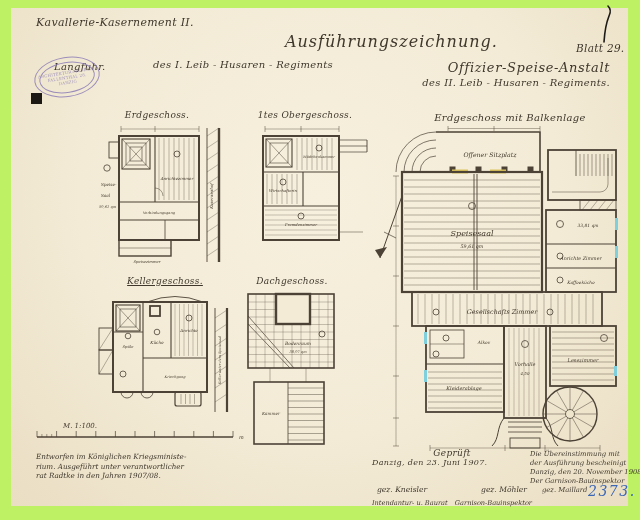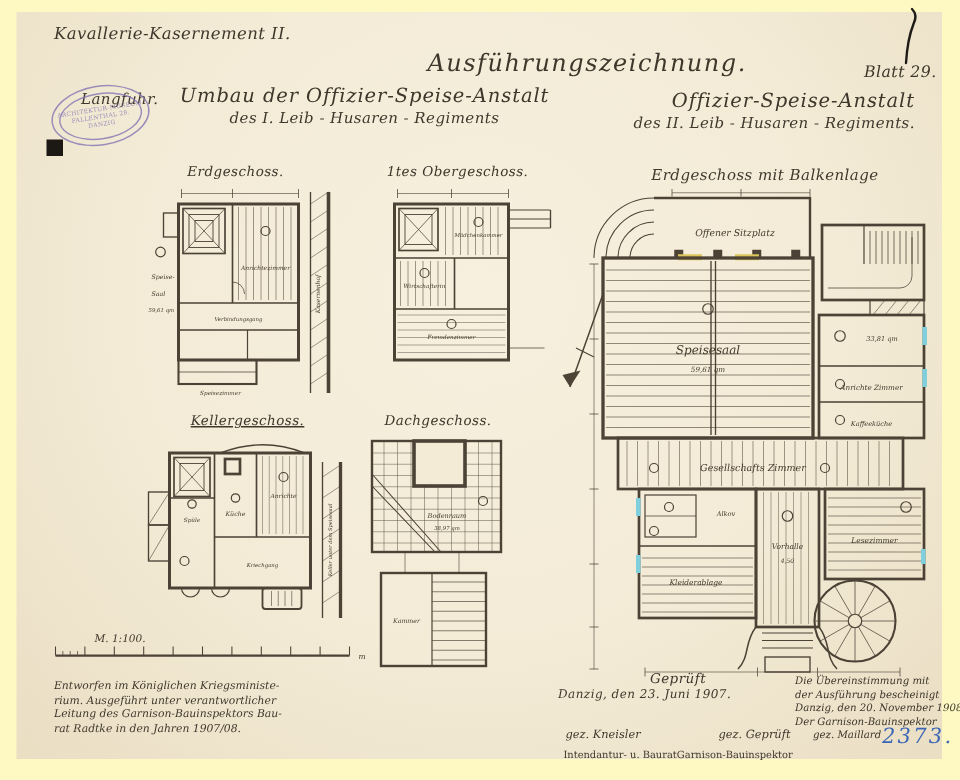--- a/index.html
+++ b/index.html
@@ -1,18 +1,18 @@
 <!DOCTYPE html>
 <html><head>
 <meta charset="utf-8">
 <style>
   * { margin:0; padding:0; box-sizing:border-box; }
   html,body { width:640px; height:520px; }
   body { background:#14110e; font-family:"DejaVu Serif", serif; color:#3f372c; overflow:hidden; }
-  .frame { position:relative; width:640px; height:520px; background:#fef9c3; }
+  .frame { position:relative; width:640px; height:520px; background:#bef264; }
   .paper { position:absolute; left:11px; top:8px; width:617px; height:498px;
            background: radial-gradient(ellipse at 50% 38%, #f7f0de 0%, #f3ebd6 55%, #eadec3 100%); }
   .abs { position:absolute; white-space:nowrap; }
   .hw { font-style:italic; letter-spacing:.3px; }
   .ctr { text-align:center; }
   .site { font-size:11px; }
   .site2 { font-size:10px; }
   .main-title { font-size:16px; letter-spacing:1px; }
   .sub1 { font-size:13px; letter-spacing:.6px; }
   .sub2 { font-size:10px; margin-top:2px; }
@@ -23,21 +23,21 @@
            justify-content:center; align-items:center; }
   .stamp-in { width:56px; height:31px; border:.8px solid #8677b5; border-radius:50%;
               display:flex; flex-direction:column; justify-content:center; align-items:center; }
   .stamp-in div { font-size:4px; color:#8677b5; line-height:5px; letter-spacing:.2px; font-style:normal; }
   .blk-square { width:11px; height:11px; background:#1c1914; }
   .note { font-size:7.2px; line-height:9.5px; font-style:italic; }
   .cert { font-size:6.8px; line-height:9px; font-style:italic; }
   .appr1 { font-size:9px; }
   .appr2 { font-size:8px; }
   .appr-row { display:flex; justify-content:space-between; width:150px; font-size:7.6px; font-style:italic; }
-  .appr-row2 { display:flex; justify-content:center; width:160px; font-size:6.6px; }
+  .appr-row2 { display:flex; justify-content:space-between; width:160px; font-size:6.6px; font-style:italic; }
   .blue-num { font-size:14px; font-style:italic; color:#3b66b5; letter-spacing:1.5px; }
   svg { overflow:visible; }
   svg text { font-family:"DejaVu Serif", serif; font-style:italic; fill:#43392c; stroke:none; }
 </style>
 </head>
 <body>
 
 <div class="frame">
   <div class="paper"></div>
 
@@ -50,21 +50,20 @@
       <div>FALLENTHAL 28.</div>
       <div>DANZIG</div>
     </div>
   </div>
 
   <div class="abs blk-square" style="left:31px; top:93px;"></div>
 
   <div class="abs hw main-title ctr" style="left:285px; top:32px; width:210px;">Ausführungszeichnung.</div>
 
   <div class="abs ctr" style="left:118px; top:57px; width:250px;">
-    <div class="hw sub1">Umbau der Offizier-Speise-Anstalt</div>
     <div class="hw sub2">des  I.   Leib - Husaren - Regiments</div>
   </div>
 
   <div class="abs ctr" style="left:405px; top:60px; width:205px;text-align:right;">
     <div class="hw sub1">Offizier-Speise-Anstalt</div>
     <div class="hw sub2">des  II.   Leib - Husaren - Regiments.</div>
   </div>
 
   <div class="abs hw blatt" style="left:576px; top:42px;">Blatt 29.</div>
 
@@ -284,30 +283,29 @@
     <text x="28" y="8" font-size="7">M. 1:100.</text>
     <line x1="2" y1="17" x2="198" y2="17" stroke="#4c4236" stroke-width="1.5"></line>
     <path d="M2 11V17M21.6 11V17M41.2 11V17M60.8 11V17M80.4 11V17M100 11V17M119.6 11V17M139.2 11V17M158.8 11V17M178.4 11V17M198 11V17" stroke="#4c4236" stroke-width=".7" fill="none"></path>
     <path d="M6.9 14V17M11.8 14V17M16.7 14V17" stroke="#4c4236" stroke-width=".5" fill="none"></path>
     <text x="204" y="19" font-size="5">m</text>
   </svg>
 
   <div class="abs note" style="left:36px; top:452px; width:195px;">
     <div>Entworfen im Königlichen Kriegsministe-</div>
     <div>rium.  Ausgeführt unter verantwortlicher</div>
-    <div>Leitung des Garnison-Bauinspektors Bau-</div>
     <div>rat Radtke in den Jahren 1907/08.</div>
   </div>
 
   <div class="abs" style="left:372px; top:448px; width:160px;">
     <div class="hw appr1" style="text-align:center;">Geprüft</div>
     <div class="hw appr2" style="text-align:left; margin-top:0;">Danzig, den 23. Juni 1907.</div>
     <div class="appr-row" style="margin-top:18px; margin-left:5px;">
       <span>gez. Kneisler</span>
-      <span>gez. Geprüft</span>
+      <span>gez. Möhler</span>
     </div>
     <div class="appr-row2" style="margin-top:5px;">
       <span>Intendantur- u. Baurat</span>
       <span>Garnison-Bauinspektor</span>
     </div>
   </div>
 
   <div class="abs cert" style="left:530px; top:450px; width:100px;">
     <div>Die Übereinstimmung mit</div>
     <div>der Ausführung bescheinigt</div>

